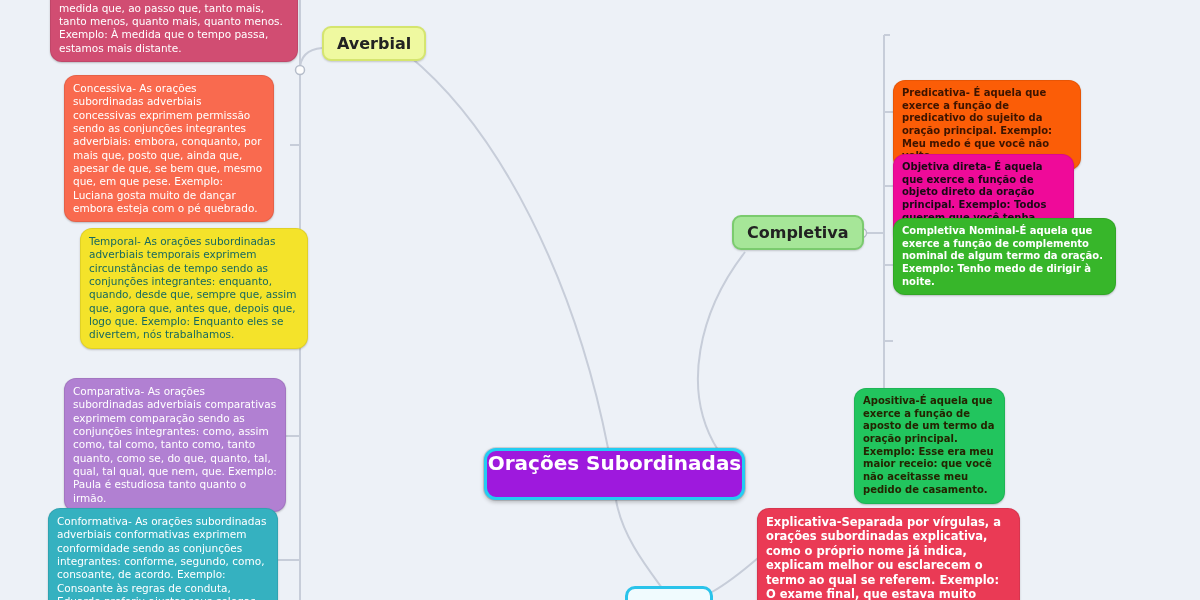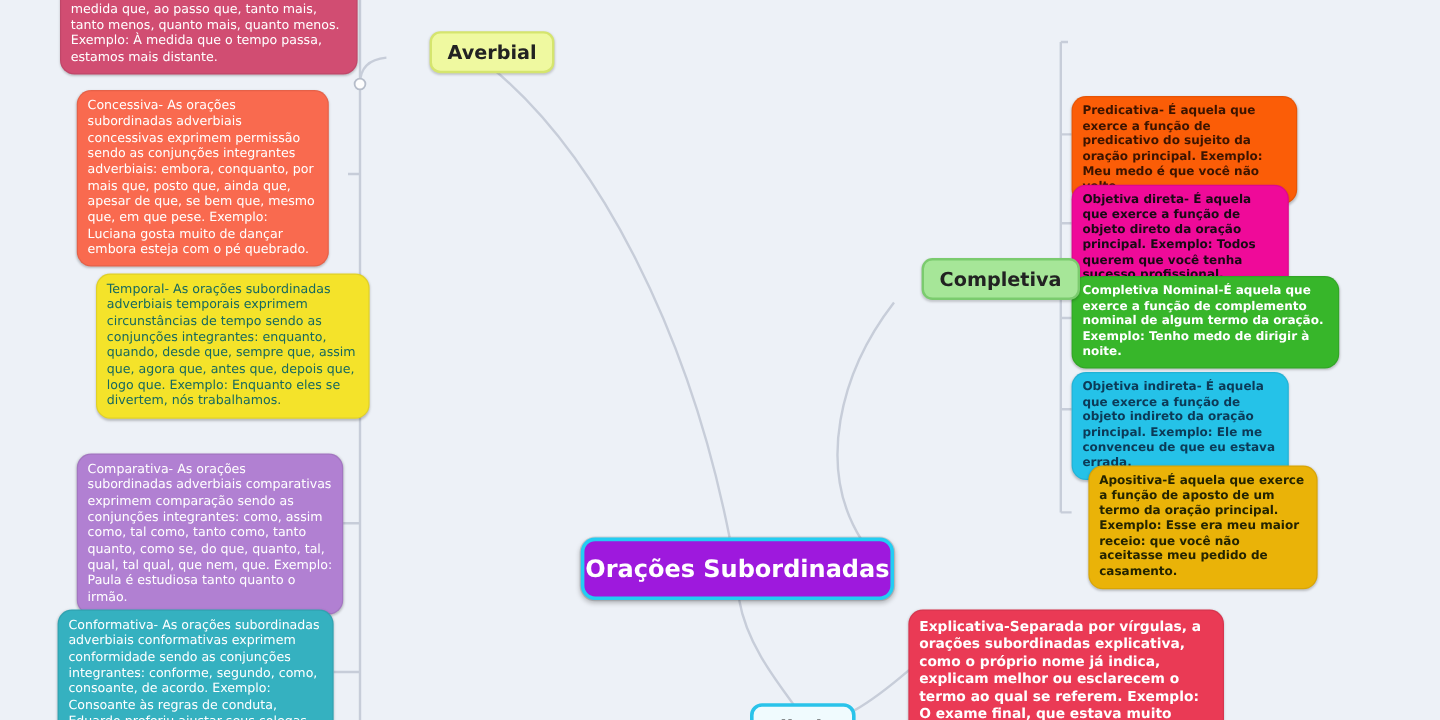--- a/index.html
+++ b/index.html
@@ -27,28 +27,27 @@
   .node.big{font-size:11.5px;font-weight:bold;line-height:1.25;}
   .label-node{
     position:absolute;z-index:2;
     border:2px solid transparent;
     border-radius:9px;
     padding:6px 13px;
     font-size:16px;font-weight:bold;color:#222;
     box-shadow:0 1px 2px rgba(0,0,0,.18);
     cursor:pointer;
     white-space:nowrap;
-    margin-left:36px;
   }
   .center-node{
     position:absolute;z-index:2;
     left:484px;top:448px;width:261px;height:52px;
     border:3px solid #23cdf2;
     border-radius:12px;
-    display:flex;align-items:center;justify-content:center;
+    display:flex;align-items:flex-start;justify-content:center;
     font-size:20px;font-weight:bold;
     box-sizing:border-box;
     box-shadow:0 0 0 1px rgba(0,0,0,.12), 0 2px 4px rgba(0,0,0,.25);
     cursor:pointer;
     white-space:nowrap;
   }
   .partial-node{
     position:absolute;z-index:1;
     left:625px;top:586px;width:88px;height:40px;
     border:3px solid #2ac3ea;
@@ -118,29 +117,26 @@
 
 
   <div class="node bold" style="left: 893px; top: 80px; width: 188px; background: rgb(251, 93, 7); color: rgb(60, 20, 0);">
     <span>Predicativa- É aquela que exerce a função de predicativo do sujeito da oração principal. Exemplo: Meu medo é que você não volte.</span>
   </div>
 
   <div class="node bold" style="left: 893px; top: 154px; width: 181px; background: rgb(239, 10, 153); color: rgb(24, 10, 20);">
     <span>Objetiva direta- É aquela que exerce a função de objeto direto da oração principal. Exemplo: Todos querem que você tenha sucesso profissional.</span>
   </div>
 
-  <div class="node bold" style="left: 893px; top: 230px; width: 223px; background: rgb(55, 182, 42); color: rgb(255, 255, 255);">
+  <div class="node bold" style="left: 893px; top: 218px; width: 223px; background: rgb(55, 182, 42); color: rgb(255, 255, 255);">
     <span>Completiva Nominal-É aquela que exerce a função de complemento nominal de algum termo da oração. Exemplo: Tenho medo de dirigir à noite.</span>
   </div>
 
-  <div class="node bold" style="left: 893px; top: 310px; width: 181px; background: rgb(37, 194, 232); color: rgb(12, 58, 87);">
-    <span>Objetiva indireta- É aquela que exerce a função de objeto indireto da oração principal. Exemplo: Ele me convenceu de que eu estava errada.</span>
-  </div>
 
-  <div class="node bold" style="left: 907px; top: 388px; width: 191px; background: #eab308; color: rgb(36, 36, 0);">
+  <div class="node bold" style="left: 854px; top: 388px; width: 151px; background: #22c55e; color: rgb(36, 36, 0);">
     <span>Apositiva-É aquela que exerce a função de aposto de um termo da oração principal. Exemplo: Esse era meu maior receio: que você não aceitasse meu pedido de casamento.</span>
   </div>
 
   <div class="partial-node">
     <span>Adjetiva</span>
   </div>
 
   <div class="node big" style="left: 757px; top: 508px; width: 263px; background: rgb(234, 58, 85); color: rgb(255, 255, 255);">
     <span>Explicativa-Separada por vírgulas, a orações subordinadas explicativa, como o próprio nome já indica, explicam melhor ou esclarecem o termo ao qual se referem. Exemplo: O exame final, que estava muito difícil, deixou todos apreensivos.</span>
   </div>

